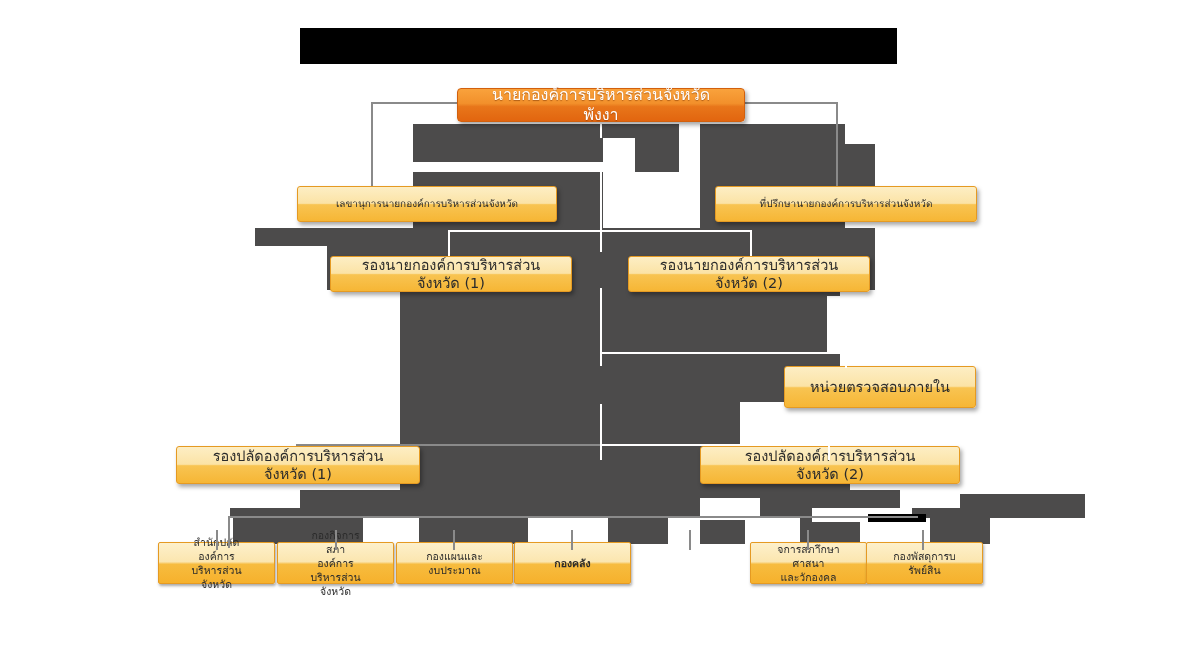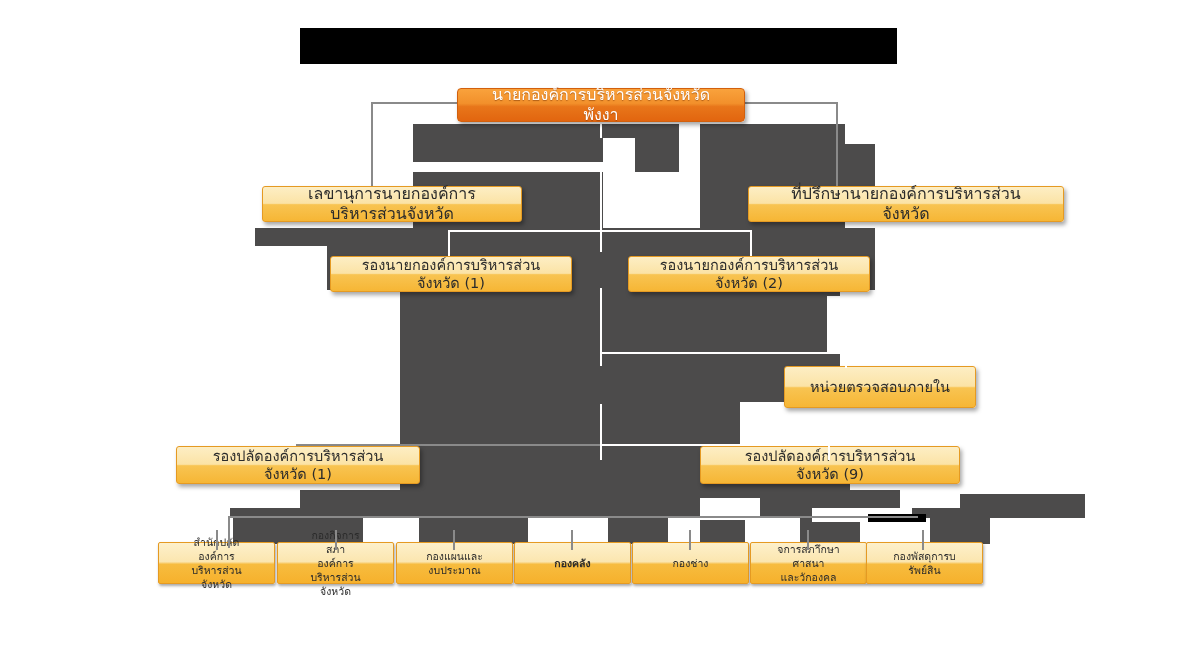--- a/index.html
+++ b/index.html
@@ -38,21 +38,21 @@
   }
   .node .lbl{display:block;width:100%;}
   .node.top{
     background:linear-gradient(to bottom,#f9a23c 0%,#f2902b 45%,#e8761a 55%,#e2650f 100%);
     border:1px solid #d2600d;
     color:#ffffff;
     font-size:16px;
     border-radius:4px;
     text-shadow:0 1px 1px rgba(120,50,0,.55);
   }
-  .lvl2{font-size:16px;}
+  .lvl2{font-size:10px;margin-left:35px;}
   .lvl3{font-size:14.5px;}
   .lvl4{font-size:14.5px;}
   .lvl5{font-size:14.5px;}
   .dept{
     font-size:10.5px;
     border-radius:2px;
     box-shadow:1px 2px 3px rgba(0,0,0,.35);
     background:linear-gradient(to bottom,#fdf0cb 0%,#fbe6af 46%,#f9c css 46%,#f7bc3f 54%,#f6b12c 100%);
   }
   .dept{
@@ -144,21 +144,21 @@
   <div class="ln" style="left:922px;top:530px;width:2px;height:20px;z-index:8;"></div>
 
   <div class="node top" style="left:457px;top:88px;width:288px;height:34px;">
     <span class="lbl">นายกองค์การบริหารส่วนจังหวัดพังงา</span>
   </div>
 
   <div class="node lvl2" style="left:262px;top:186px;width:260px;height:36px;">
     <span class="lbl">เลขานุการนายกองค์การบริหารส่วนจังหวัด</span>
   </div>
 
-  <div class="node lvl2" style="left:748px;top:186px;width:316px;height:36px;">
+  <div class="node lvl2" style="left:680px;top:186px;width:262px;height:36px;">
     <span class="lbl">ที่ปรึกษานายกองค์การบริหารส่วนจังหวัด</span>
   </div>
 
   <div class="node lvl3" style="left:330px;top:256px;width:242px;height:36px;">
     <span class="lbl">รองนายกองค์การบริหารส่วนจังหวัด (1)</span>
   </div>
 
   <div class="node lvl3" style="left:628px;top:256px;width:242px;height:36px;">
     <span class="lbl">รองนายกองค์การบริหารส่วนจังหวัด (2)</span>
   </div>
@@ -166,44 +166,41 @@
 
   <div class="node lvl4" style="left:784px;top:366px;width:192px;height:42px;">
     <span class="lbl">หน่วยตรวจสอบภายใน</span>
   </div>
 
   <div class="node lvl5" style="left:176px;top:446px;width:244px;height:38px;">
     <span class="lbl">รองปลัดองค์การบริหารส่วนจังหวัด (1)</span>
   </div>
 
   <div class="node lvl5" style="left:700px;top:446px;width:260px;height:38px;">
-    <span class="lbl">รองปลัดองค์การบริหารส่วนจังหวัด (9)</span>
+    <span class="lbl">รองปลัดองค์การบริหารส่วนจังหวัด (2)</span>
   </div>
 
   <div class="node dept" style="left:158px;top:542px;width:117px;height:42px;flex-direction:column;">
     <span class="lbl">สำนักปลัด</span>
     <span class="lbl">องค์การบริหารส่วนจังหวัด</span>
   </div>
 
   <div class="node dept" style="left:277px;top:542px;width:117px;height:42px;flex-direction:column;">
     <span class="lbl">กองกิจการสภา</span>
     <span class="lbl">องค์การบริหารส่วนจังหวัด</span>
   </div>
 
   <div class="node dept" style="left:396px;top:542px;width:117px;height:42px;flex-direction:column;">
     <span class="lbl">กองแผนและงบประมาณ</span>
   </div>
 
   <div class="node dept" style="left:514px;top:542px;width:117px;height:42px;flex-direction:column;font-weight:bold;">
     <span class="lbl">กองคลัง</span>
   </div>
 
-  <div class="node dept" style="left:632px;top:542px;width:117px;height:42px;flex-direction:column;">
-    <span class="lbl">กองช่าง</span>
-  </div>
 
   <div class="node dept" style="left:750px;top:542px;width:117px;height:42px;flex-direction:column;">
     <span class="lbl">จการสภาึกษา ศาสนา</span>
     <span class="lbl">และวักองคล</span>
   </div>
 
   <div class="node dept" style="left:866px;top:542px;width:117px;height:42px;flex-direction:column;">
     <span class="lbl">กองพัสดุการบรัพย์สิน</span>
   </div>
 

